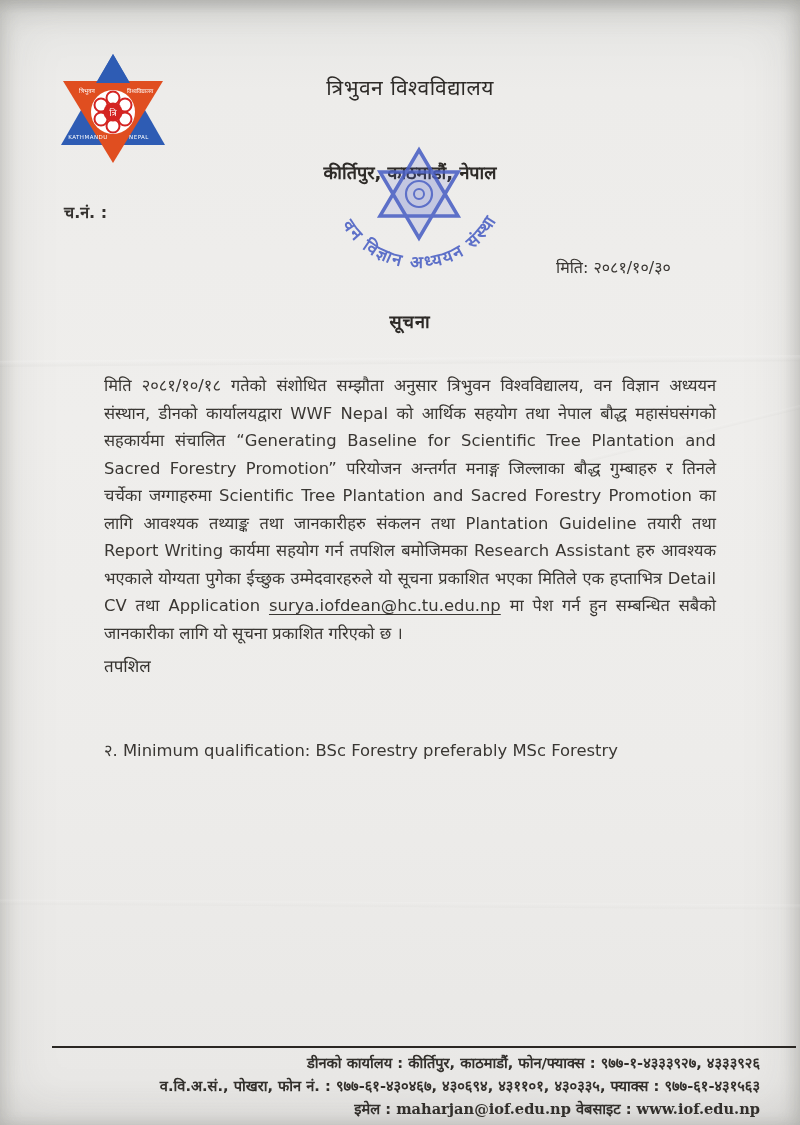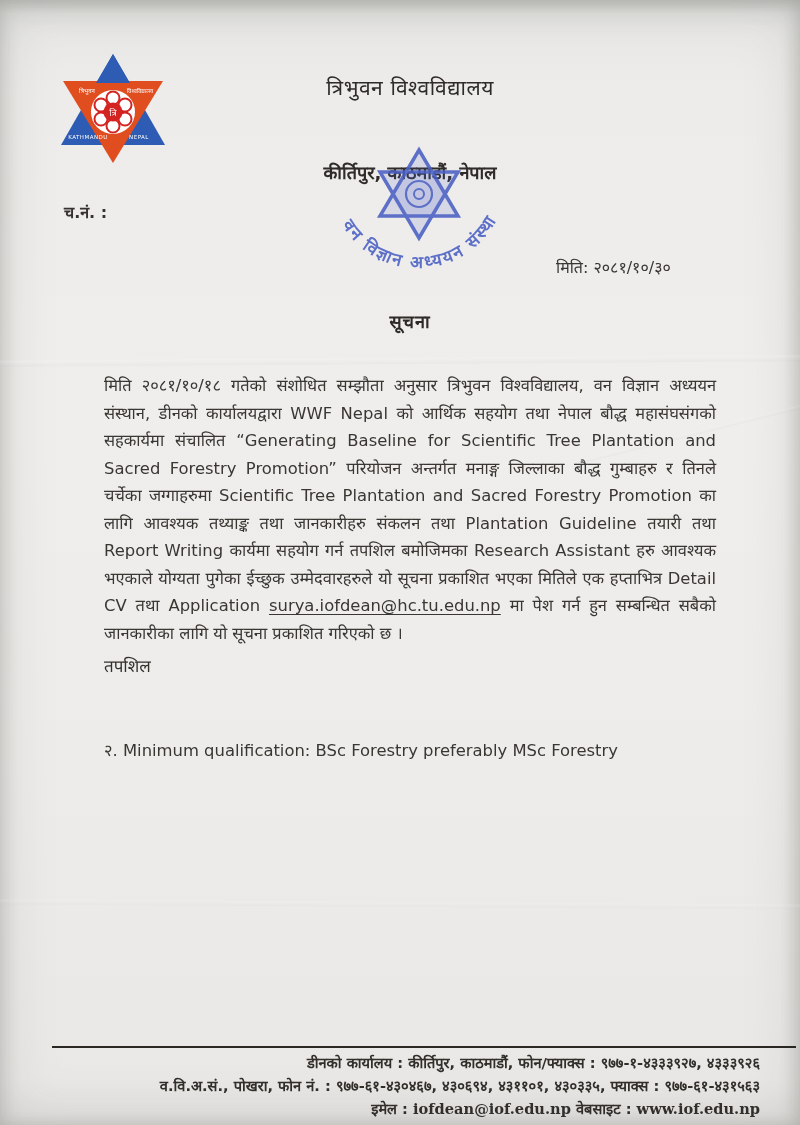--- a/index.html
+++ b/index.html
@@ -108,18 +108,18 @@
 
   <div class="abs details-heading">तपशिल</div>
   <div class="abs detail-item di1">२. Minimum qualification: BSc Forestry preferably MSc Forestry</div>
 
   <div class="abs footer-rule"></div>
   <div class="abs footer">
     <div class="fl">डीनको कार्यालय : कीर्तिपुर, काठमाडौं, फोन/फ्याक्स : ९७७-१-४३३३९२७, ४३३३९२६</div>
     <div class="fl">व.वि.अ.सं., पोखरा, फोन नं. : ९७७-६१-४३०४६७, ४३०६९४, ४३११०१, ४३०३३५, फ्याक्स : ९७७-६१-४३१५६३</div>
     <div class="fl">
       <span>इमेल :</span>
-      <span class="latin">iofdean@iof.edu.np</span>
+      <span class="latin">maharjan@iof.edu.np</span>
       <span>वेबसाइट :</span>
       <span class="latin">www.iof.edu.np</span>
     </div>
   </div>
 </div>
 
 </body></html>

